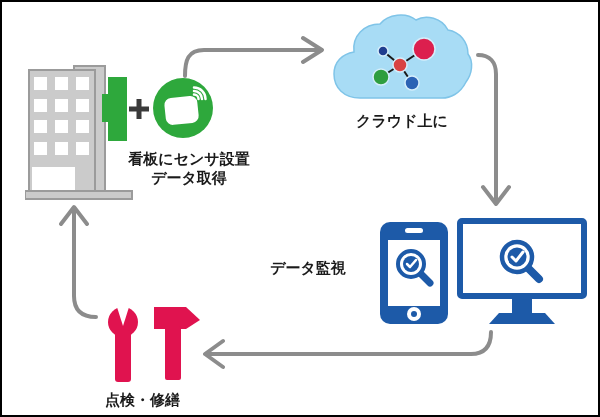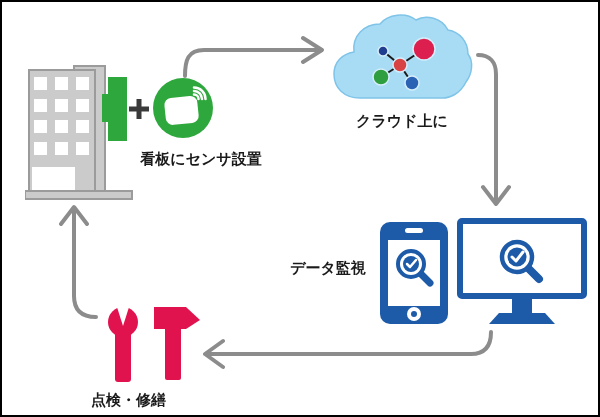--- a/index.html
+++ b/index.html
@@ -63,22 +63,23 @@
   <svg class="abs" style="left:150px;top:74px" width="64" height="64" viewBox="0 0 64 64">
     <circle cx="31" cy="32" r="30" fill="var(--green)"></circle>
     <rect x="13" y="21" width="33" height="27" rx="7" fill="#ffffff" transform="rotate(-6 29 34)"></rect>
     <g fill="none" stroke="#ffffff" stroke-width="2.5" stroke-linecap="round">
       <path d="M42,18.5 A4.5,4.5 0 0 1 46.5,23"></path>
       <path d="M42,15 A8,8 0 0 1 50,23"></path>
       <path d="M42,11.5 A11.5,11.5 0 0 1 53.5,23"></path>
     </g>
   </svg>
 
-  <div class="label" style="left:119px;top:147px;width:160px">
+  <div class="label" style="left:107px;top:147px;width:160px">
     <div>看板にセンサ設置</div>
+    <div>データ取得</div>
   </div>
 
   <svg class="abs" style="left:328px;top:10px" width="146" height="92" viewBox="0 0 146 92">
     <path d="M30,86 C14,86 4,76 4,62 C4,50 12,42 24,40 C22,24 34,12 50,12 C58,2 76,0 86,8 C96,2 112,6 118,18 C130,20 138,30 138,42 C144,50 142,62 136,70 C130,82 120,86 112,86 Z" fill="var(--cloud-fill)" stroke="var(--cloud-stroke)" stroke-width="1.5"></path>
     <g>
       <g stroke="var(--node-line)" stroke-width="2">
         <line x1="70" y1="53" x2="53" y2="39"></line>
         <line x1="70" y1="53" x2="94" y2="37"></line>
         <line x1="70" y1="53" x2="51" y2="65"></line>
         <line x1="70" y1="53" x2="82" y2="71"></line>
@@ -114,33 +115,33 @@
     <rect x="55" y="78" width="20" height="18" fill="var(--blue)"></rect>
     <polygon points="42,95 88,95 98,106 32,106" fill="var(--blue)"></polygon>
     <g>
       <line x1="70" y1="49" x2="82" y2="61" stroke="var(--blue)" stroke-width="8" stroke-linecap="round"></line>
       <circle cx="60" cy="39" r="15" fill="#ffffff" stroke="var(--blue)" stroke-width="4.5"></circle>
       <circle cx="60" cy="39" r="9.5" fill="var(--blue)"></circle>
       <path d="M55,39 L59,43 L66,34" fill="none" stroke="#ffffff" stroke-width="3" stroke-linecap="round" stroke-linejoin="round"></path>
     </g>
   </svg>
 
-  <div class="label" style="left:276px;top:256px;width:100px">
+  <div class="label" style="left:256px;top:256px;width:100px">
     <div>データ監視</div>
   </div>
 
   <svg class="abs" style="left:98px;top:298px" width="105" height="86" viewBox="0 0 105 86">
     <g>
       <circle cx="23" cy="22" r="15" fill="var(--pink)"></circle>
       <polygon points="16,4 30,4 23,26" fill="#ffffff"></polygon>
       <rect x="15" y="30" width="16" height="52" rx="3" fill="var(--pink)"></rect>
     </g>
     <g>
       <polygon points="54,7 86,7 100,20 86,29 54,29" fill="var(--pink)"></polygon>
       <rect x="65" y="26" width="16" height="54" rx="2" fill="var(--pink)"></rect>
     </g>
   </svg>
 
-  <div class="label" style="left:69px;top:388px;width:115px">
+  <div class="label" style="left:83px;top:388px;width:115px">
     <div>点検・修繕</div>
   </div>
 
 </div>
 
 </body></html>

